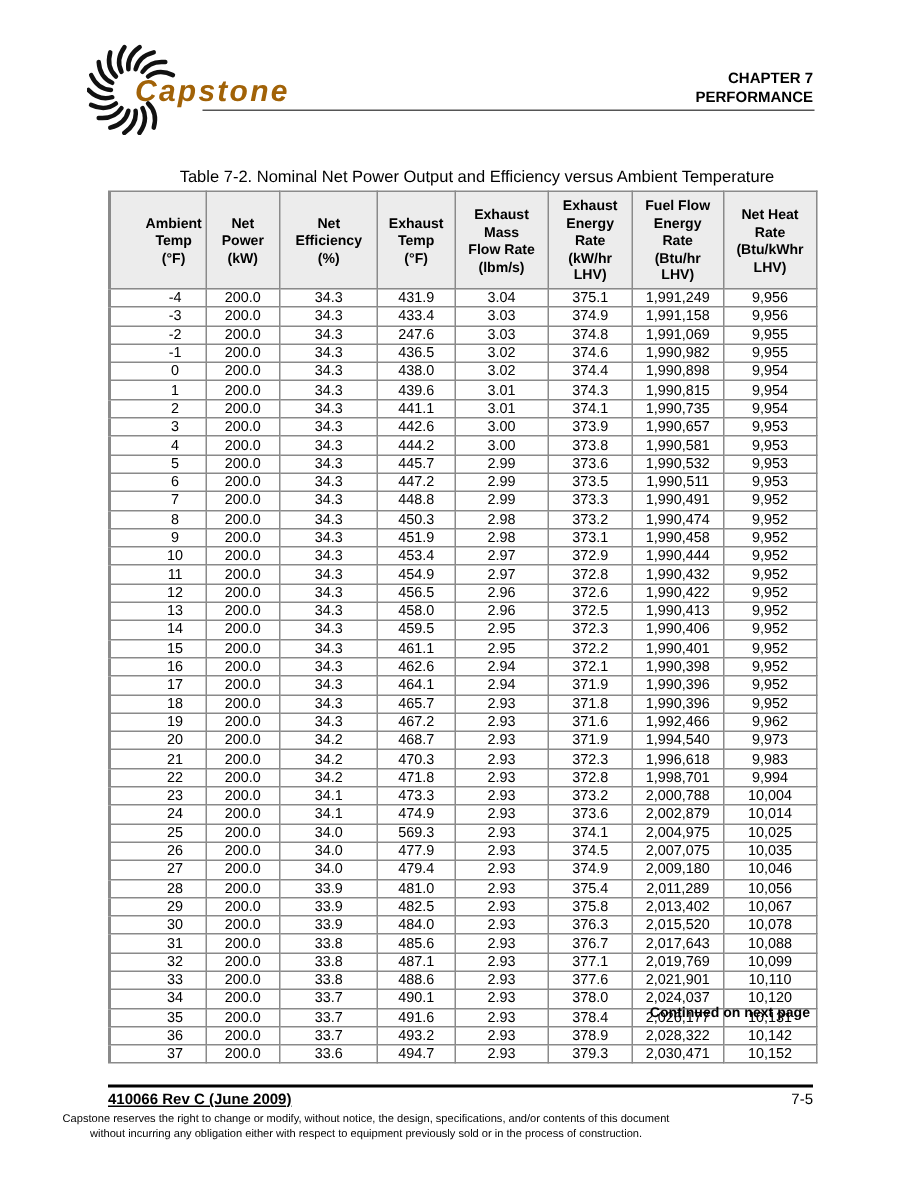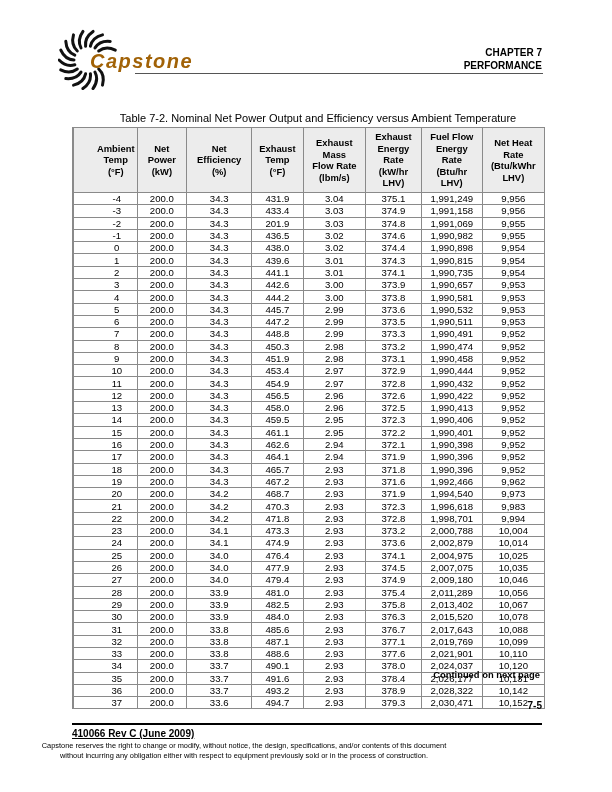--- a/index.html
+++ b/index.html
@@ -18,21 +18,21 @@
                font-size: 9.6px; }
   table.perf th { background: #ececec; font-weight: bold; font-size: 9.4px; line-height: 11.5px;
                   border: 1px solid #8a8a8a; height: 64px; padding: 0 2px; text-align: center;
                   vertical-align: middle; }
   table.perf td { border: 1px solid #8a8a8a; height: 11.3px; padding: 0; text-align: center;
                   line-height: 11px; }
   table.perf tr td:first-child, table.perf tr th:first-child { border-left: 2px solid #8a8a8a; padding-left: 23px; }
   .continued { position: absolute; right: 72px; top: 669px; font-size: 9.4px; font-weight: bold; margin-left: 31px; }
   .footer-rule { position: absolute; left: 72px; top: 723px; width: 470px; height: 1.5px; background: #000; }
   .doc-id { position: absolute; left: 72px; top: 728px; font-size: 10px; font-weight: bold; text-decoration: underline; }
-  .page-num { position: absolute; right: 70px; top: 700px; font-size: 10px; font-weight: bold; }
+  .page-num { position: absolute; right: 70px; top: 728px; font-size: 10px; font-weight: normal; }
   .disclaimer { position: absolute; left: 0; width: 488px; top: 741px; text-align: center;
                 font-size: 7.4px; line-height: 10px; }
 </style>
 </head>
 <body>
 
 <div class="logo">
   <svg width="60" height="64" viewBox="0 0 60 64">
     <g id="blades" stroke="#111" stroke-width="3" fill="none" stroke-linecap="round">
         <path d="M40.7,43.0 Q47.3,49.1 44.5,59.1"></path>
@@ -141,21 +141,21 @@
         <td>433.4</td>
         <td>3.03</td>
         <td>374.9</td>
         <td>1,991,158</td>
         <td>9,956</td>
       </tr>
       <tr>
         <td>-2</td>
         <td>200.0</td>
         <td>34.3</td>
-        <td>201.9</td>
+        <td>247.6</td>
         <td>3.03</td>
         <td>374.8</td>
         <td>1,991,069</td>
         <td>9,955</td>
       </tr>
       <tr>
         <td>-1</td>
         <td>200.0</td>
         <td>34.3</td>
         <td>436.5</td>
@@ -411,21 +411,21 @@
         <td>474.9</td>
         <td>2.93</td>
         <td>373.6</td>
         <td>2,002,879</td>
         <td>10,014</td>
       </tr>
       <tr>
         <td>25</td>
         <td>200.0</td>
         <td>34.0</td>
-        <td>476.4</td>
+        <td>569.3</td>
         <td>2.93</td>
         <td>374.1</td>
         <td>2,004,975</td>
         <td>10,025</td>
       </tr>
       <tr>
         <td>26</td>
         <td>200.0</td>
         <td>34.0</td>
         <td>477.9</td>

